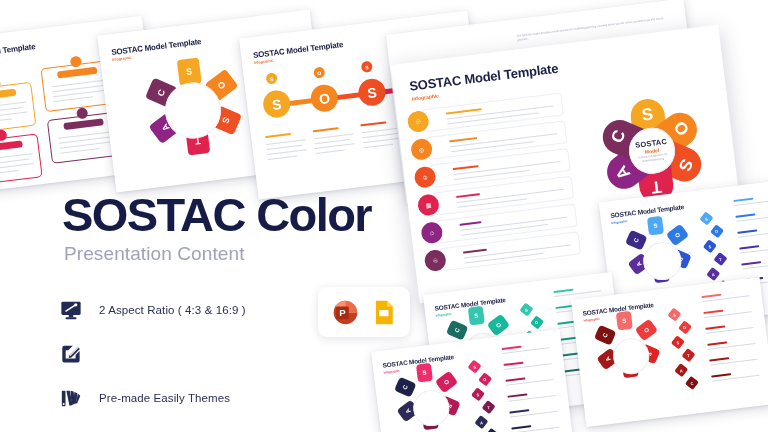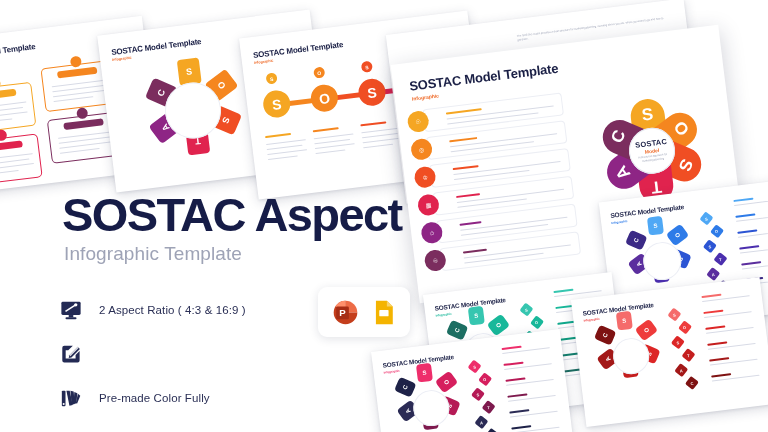--- a/index.html
+++ b/index.html
@@ -527,22 +527,22 @@
       <div class="txtline" style="left:0; top:37px; width:48px;"></div>
       <div class="txtline hdr" style="left:0; top:48px; width:20px; background:#7E1A4E;"></div>
       <div class="txtline" style="left:0; top:53px; width:48px;"></div>
       <div class="txtline hdr" style="left:0; top:64px; width:20px; background:#2B2B55;"></div>
       <div class="txtline" style="left:0; top:69px; width:48px;"></div>
       <div class="txtline hdr" style="left:0; top:80px; width:20px; background:#1E2248;"></div>
       <div class="txtline" style="left:0; top:85px; width:48px;"></div>
     </div>
   </div>
 
-  <div class="hero-title">SOSTAC Aspect</div>
-  <div class="hero-sub">Infographic Template</div>
+  <div class="hero-title">SOSTAC Color</div>
+  <div class="hero-sub">Presentation Content</div>
 
   <div class="features">
 
     <div class="feat">
       <span class="feat-ico">
         <svg viewBox="0 0 24 24" width="22" height="22">
           <rect x="1.5" y="3" width="21" height="14.5" rx="1.6" fill="#232a54"></rect>
           <rect x="9.5" y="17.5" width="5" height="2.6" fill="#232a54"></rect>
           <rect x="6" y="20" width="12" height="2.2" rx="1.1" fill="#232a54"></rect>
           <line x1="6" y1="13.5" x2="17" y2="6.5" stroke="#ffffff" stroke-width="1.7"></line>
@@ -566,21 +566,21 @@
       <span class="feat-ico">
         <svg viewBox="0 0 24 24" width="22" height="22">
           <rect x="2" y="4" width="4" height="17" rx="1" fill="#232a54"></rect>
           <circle cx="4" cy="18.6" r="1.1" fill="#ffffff"></circle>
           <path d="M7 4 h3.6 l3.2 15.6 -3.5 .8 Z" fill="#232a54"></path>
           <path d="M11.4 4.2 l3.5 .7 1.2 13.6 -3.4 .9 Z" fill="#232a54"></path>
           <path d="M15.6 5.4 l3.3 1.4 -1.1 11.2 -2.9 .4 Z" fill="#232a54"></path>
           <path d="M19.5 7.4 l2.6 2.2 -3.4 8.4 -1.4 -.6 Z" fill="#232a54"></path>
         </svg>
       </span>
-      <span class="feat-label">Pre-made Color Fully</span>
+      <span class="feat-label">Pre-made Easily Themes</span>
     </div>
   </div>
 
   <div class="apps">
     <span class="app-ppt">
       <svg viewBox="0 0 32 32" width="27" height="27">
         <path d="M16 2 A14 14 0 0 1 30 16 H16 Z" fill="#ED6C47"></path>
         <path d="M16 2 A14 14 0 0 0 2 16 A14 14 0 0 0 16 30 A14 14 0 0 0 30 16 H16 Z" fill="#C43E1C"></path>
         <path d="M16 2 A14 14 0 0 0 4.1 8.6 L16 16 Z" fill="#FF8F6B"></path>
         <rect x="5" y="9" width="15" height="15" rx="1.6" fill="#A62D15"></rect>

